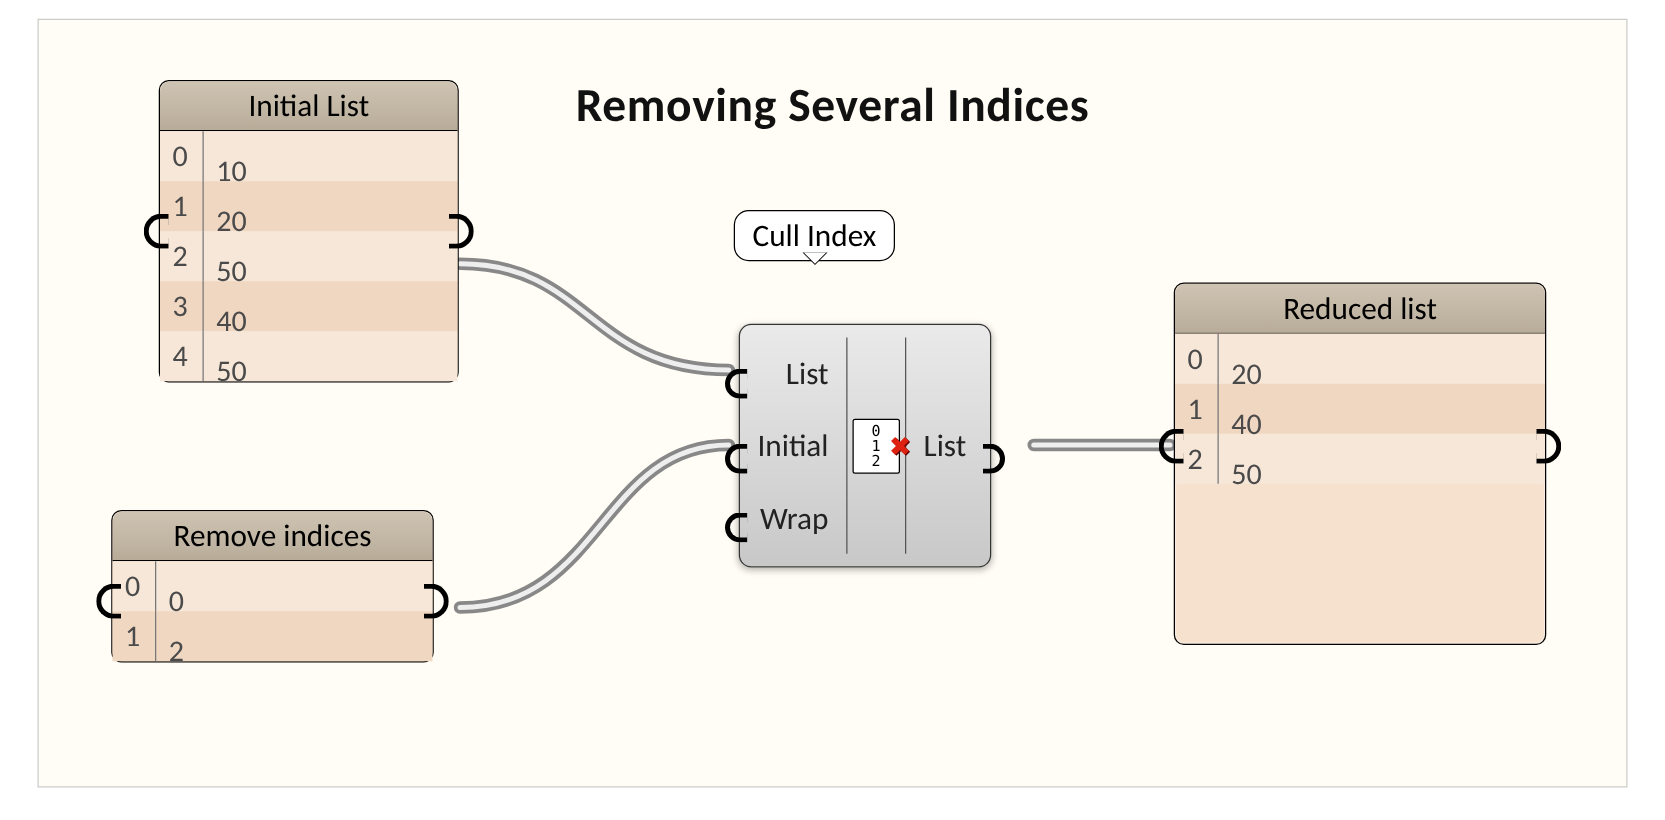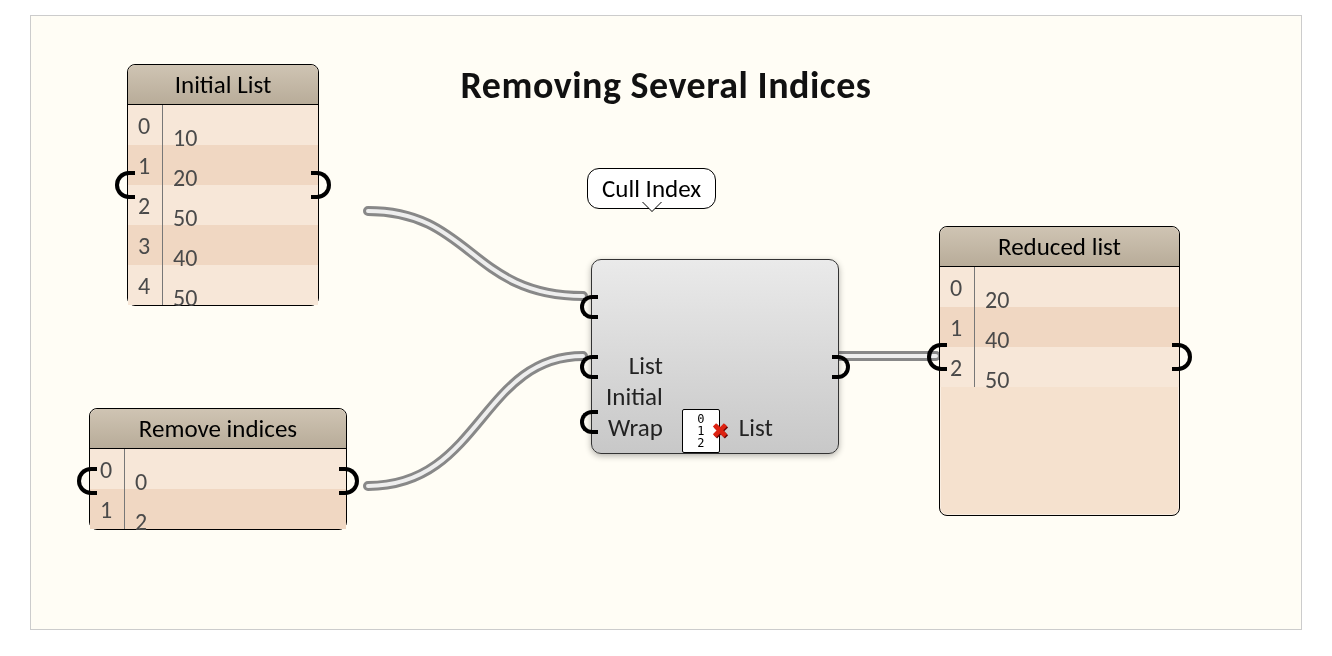--- a/index.html
+++ b/index.html
@@ -210,21 +210,21 @@
     <path d="M 337 195 C 440 195, 440 280, 552 280" fill="none" stroke="#888" stroke-width="10" stroke-linecap="round"></path>
     <path d="M 337 195 C 440 195, 440 280, 552 280" fill="none" stroke="#eee" stroke-width="4" stroke-linecap="round"></path>
 
     <path d="M 337 470 C 450 470, 450 340, 552 340" fill="none" stroke="#888" stroke-width="10" stroke-linecap="round"></path>
     <path d="M 337 470 C 450 470, 450 340, 552 340" fill="none" stroke="#eee" stroke-width="4" stroke-linecap="round"></path>
 
     <path d="M 796 340 C 850 340, 850 340, 905 340" fill="none" stroke="#888" stroke-width="10" stroke-linecap="round"></path>
     <path d="M 796 340 C 850 340, 850 340, 905 340" fill="none" stroke="#eee" stroke-width="4" stroke-linecap="round"></path>
   </svg>
 
-  <div class="panel" style="left:96px; top:48px; width:192px;">
+  <div class="panel" style="left:96px; top:48px; width:240px;">
     <div class="grip left" style="top:50%; transform:translateY(-50%);"></div>
     <div class="grip right" style="top:50%; transform:translateY(-50%);"></div>
     <div class="panel-header">Initial List</div>
     <div class="panel-body">
       <div class="panel-row">
           <span class="idx">0</span>
           <span class="sep"></span>
           <span class="val">10</span>
         </div>
       <div class="panel-row">
@@ -261,21 +261,21 @@
           <span class="val">0</span>
         </div>
       <div class="panel-row">
           <span class="idx">1</span>
           <span class="sep"></span>
           <span class="val">2</span>
         </div>
     </div>
   </div>
 
-  <div class="panel" style="left:908px; top:210px; width:241px; height:290px;">
+  <div class="panel" style="left:908px; top:210px; width:298px; height:290px;">
     <div class="grip left" style="top:45%; transform:translateY(-50%);"></div>
     <div class="grip right" style="top:45%; transform:translateY(-50%);"></div>
     <div class="panel-header">Reduced list</div>
     <div class="panel-body">
       <div class="panel-row">
           <span class="idx">0</span>
           <span class="sep"></span>
           <span class="val">20</span>
         </div>
       <div class="panel-row">
@@ -288,21 +288,21 @@
           <span class="sep"></span>
           <span class="val">50</span>
         </div>
     </div>
   </div>
 
   <div class="bubble" style="left:556px; top:152px;">
     <span>Cull Index</span>
   </div>
 
-  <div class="node" style="left:560px; top:243px; width:248px; height:195px;align-items:flex-end;">
+  <div class="node" style="left:560px; top:243px; width:202px; height:195px;">
     <div class="port left" style="top:35px;"></div>
     <div class="port left" style="top:95px;"></div>
     <div class="port left" style="top:150px;"></div>
     <div class="port right" style="top:95px;"></div>
 
     <div class="col inputs">
       <div>List</div>
       <div>Initial</div>
       <div>Wrap</div>
     </div>

